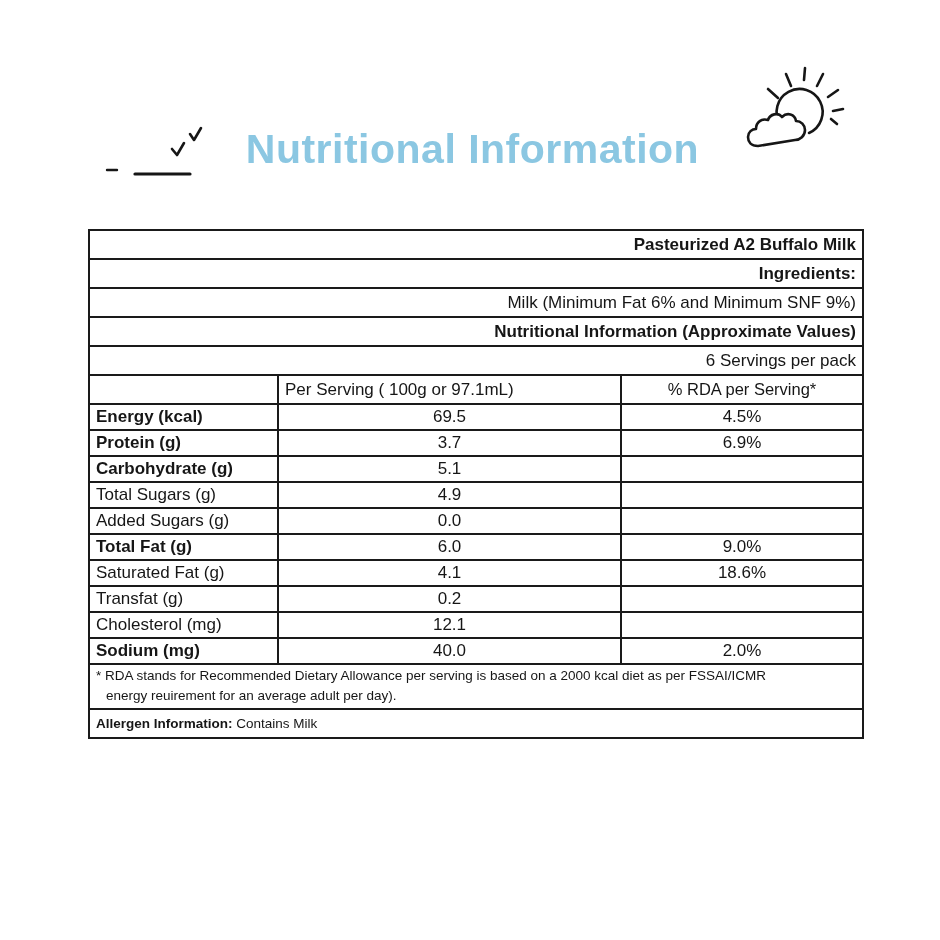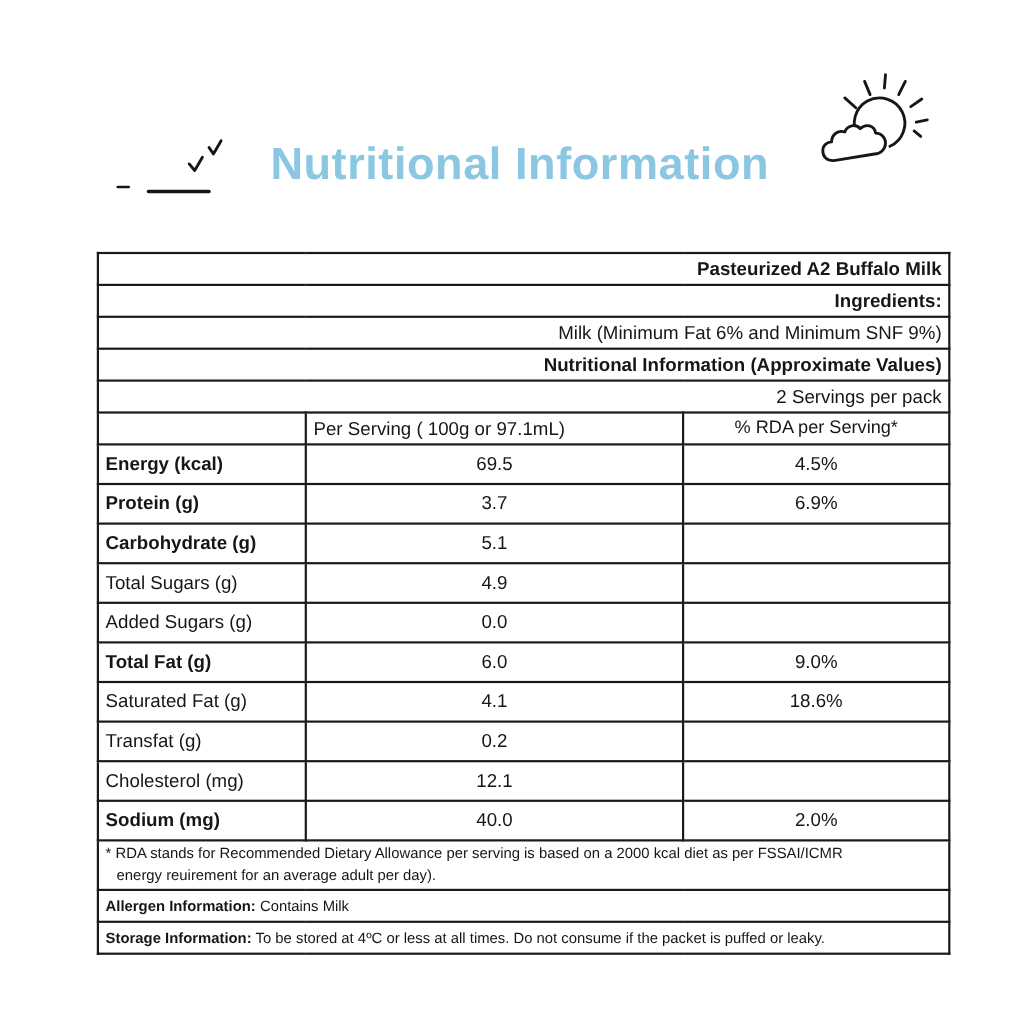--- a/index.html
+++ b/index.html
@@ -35,21 +35,21 @@
     padding:1px 6px;
     vertical-align:middle;
     overflow:hidden; white-space:nowrap;
   }
   td.section { text-align:right; }
   td.c { text-align:center; }
   td.l { text-align:left; padding-left:7px; }
   .b { font-weight:bold; }
   td.colhead-mid { text-align:left; font-weight:normal; }
   td.colhead-rda { text-align:center; font-weight:normal; font-size:16.5px; }
-  tr.data-row td { height:36px; }
+  tr.data-row td { height:26px; }
   td.footnote {
     height:50px; font-size:13.5px; line-height:1.5;
     white-space:normal; padding:4px 8px 6px 8px;
   }
   td.footnote .fn2 { padding-left:10px; display:block; }
   td.smallrow { height:25px; font-size:13.5px; white-space:normal; padding:3px 8px; }
 </style>
 </head>
 <body>
 
@@ -99,21 +99,21 @@
           <tr>
             <td colspan="3" class="section b">Ingredients:</td>
           </tr>
           <tr>
             <td colspan="3" class="section">Milk (Minimum Fat 6% and Minimum SNF 9%)</td>
           </tr>
           <tr>
             <td colspan="3" class="section b">Nutritional Information (Approximate Values)</td>
           </tr>
           <tr>
-            <td colspan="3" class="section">2 Servings per pack</td>
+            <td colspan="3" class="section">6 Servings per pack</td>
           </tr>
         </tbody>
       <tbody>
         <tr>
           <td class="l"></td>
           <td class="colhead-mid">Per Serving ( 100g or 97.1mL)</td>
           <td class="colhead-rda">% RDA per Serving*</td>
         </tr>
       </tbody>
       <tbody>
@@ -174,23 +174,17 @@
             <span class="fn1">* RDA stands for Recommended Dietary Allowance per serving is based on a 2000 kcal diet as per FSSAI/ICMR</span>
             <span class="fn2">energy reuirement for an average adult per day).</span>
           </td>
         </tr>
         <tr>
           <td class="smallrow" colspan="3">
             <span class="b">Allergen Information:</span>
             <span>Contains Milk</span>
           </td>
         </tr>
-        <tr>
-          <td class="smallrow" colspan="3">
-            <span class="b">Storage Information:</span>
-            <span>To be stored at 4ºC or less at all times. Do not consume if the packet is puffed or leaky.</span>
-          </td>
-        </tr>
       </tbody>
     </table>
   </div>
 
 </div>
 
 </body></html>

